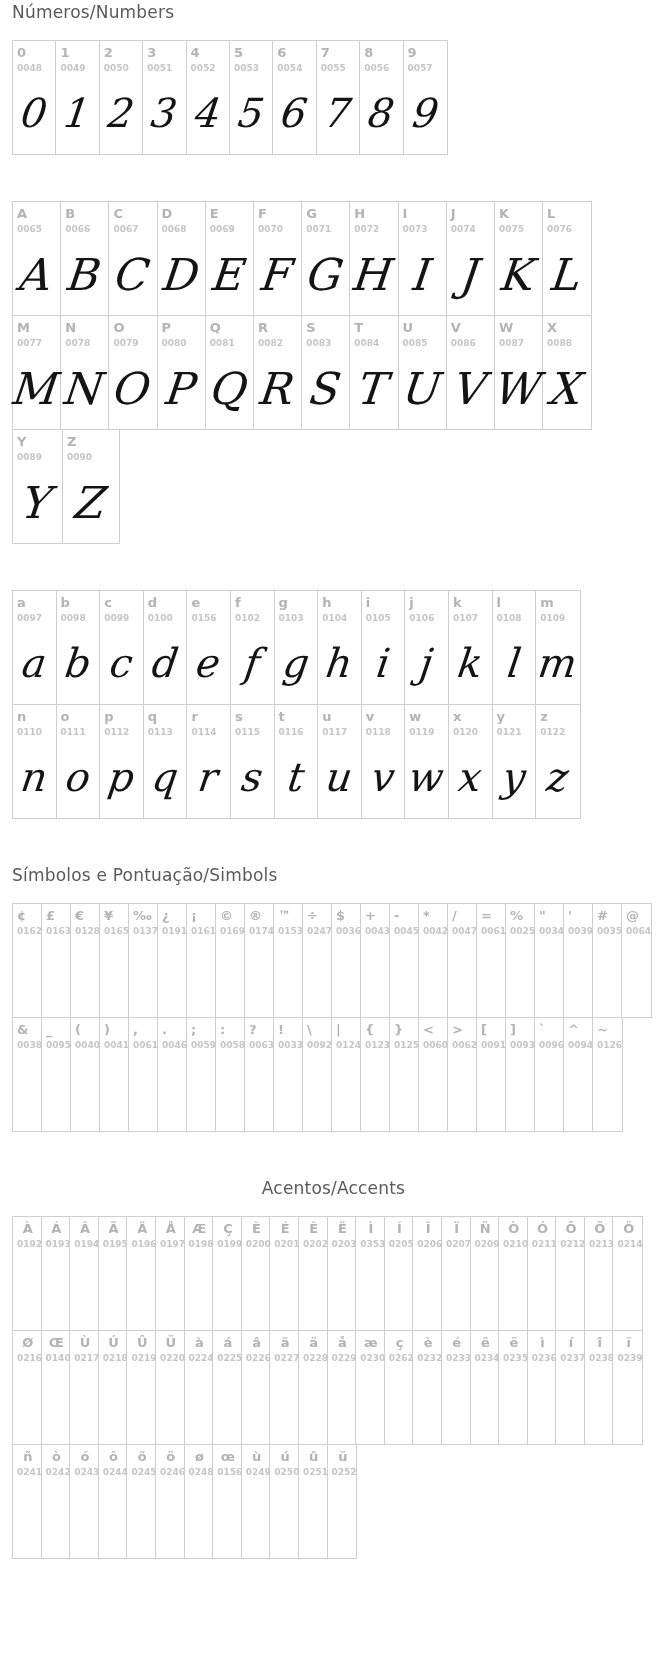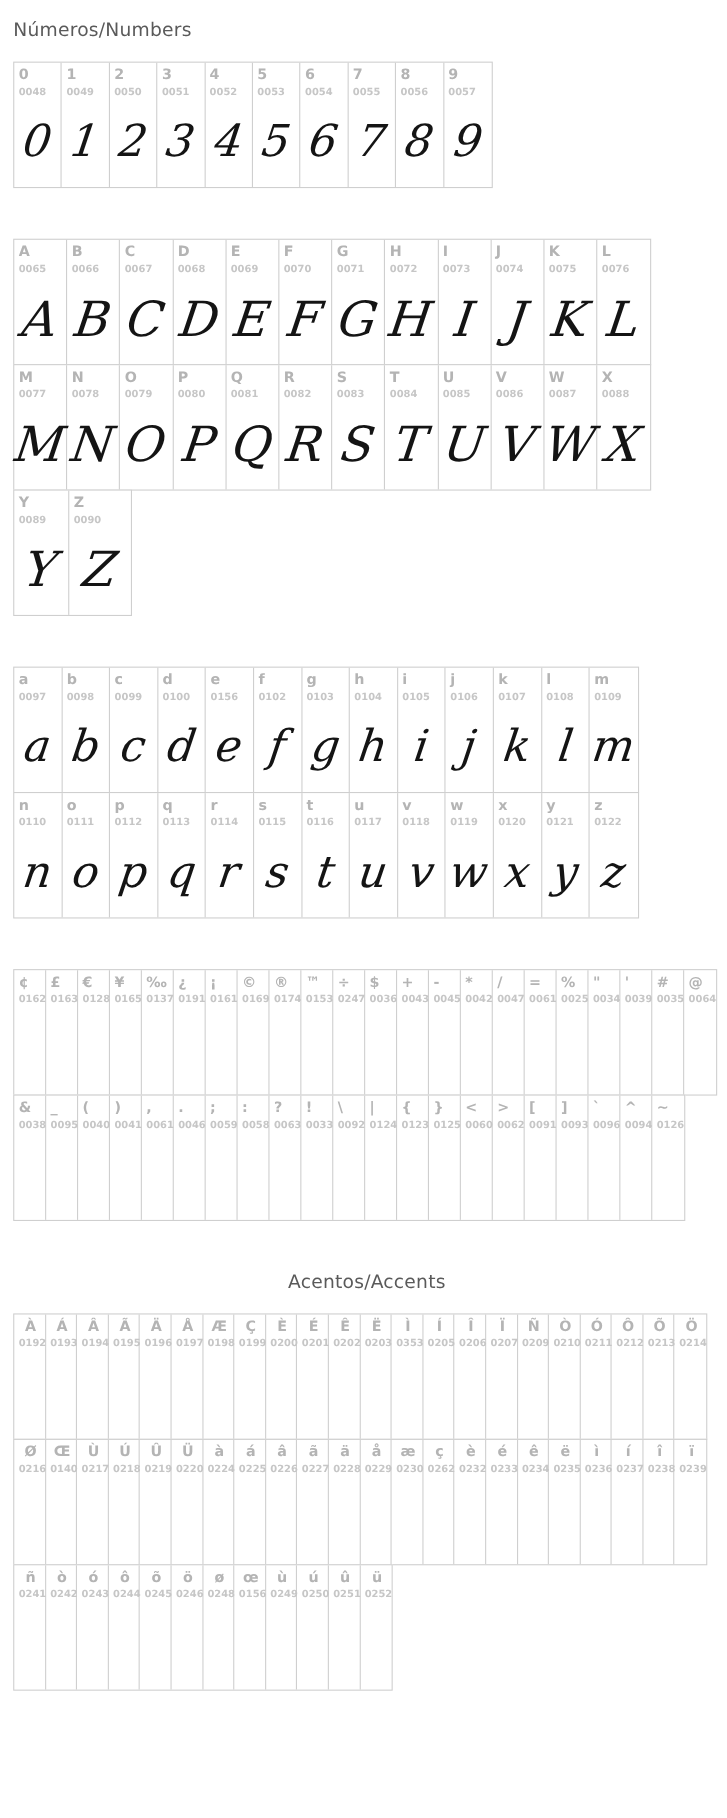--- a/index.html
+++ b/index.html
@@ -1,17 +1,17 @@
 <!DOCTYPE html>
 <html><head>
 <meta charset="utf-8">
 <style>
   html,body{margin:0;padding:0;background:#ffffff;}
   body{font-family:"DejaVu Sans","Liberation Sans",sans-serif;width:661px;}
-  #app{padding:18px 6px 10px 12px;}
+  #app{padding:2px 6px 10px 12px;}
   .section{margin-bottom:46px;}
   .section:last-child{margin-bottom:8px;text-align:center;}
   .section-title{
     font-size:17px;font-weight:400;color:#5a5a5a;
     margin:0 0 17px 0;letter-spacing:.2px;line-height:21px;
   }
   .row{display:flex;width:max-content;border:1px solid #cfcfcf;background:#fff;}
   .row + .row{margin-top:-1px;}
   .cell{
     position:relative;box-sizing:border-box;height:113px;flex:0 0 auto;
@@ -364,20 +364,21 @@
           <div class="cell-glyph">y</div>
         </div>
         <div class="cell">
           <div class="cell-char">z</div>
           <div class="cell-code">0122</div>
           <div class="cell-glyph">z</div>
         </div>
       </div>
     </section>
     <section class="section sec-symbols">
+      <h2 class="section-title">Símbolos e Pontuação/Simbols</h2>
       <div class="row row-0">
         <div class="cell">
           <div class="cell-char">¢</div>
           <div class="cell-code">0162</div>
           <div class="cell-glyph"></div>
         </div>
         <div class="cell">
           <div class="cell-char">£</div>
           <div class="cell-code">0163</div>
           <div class="cell-glyph"></div>

